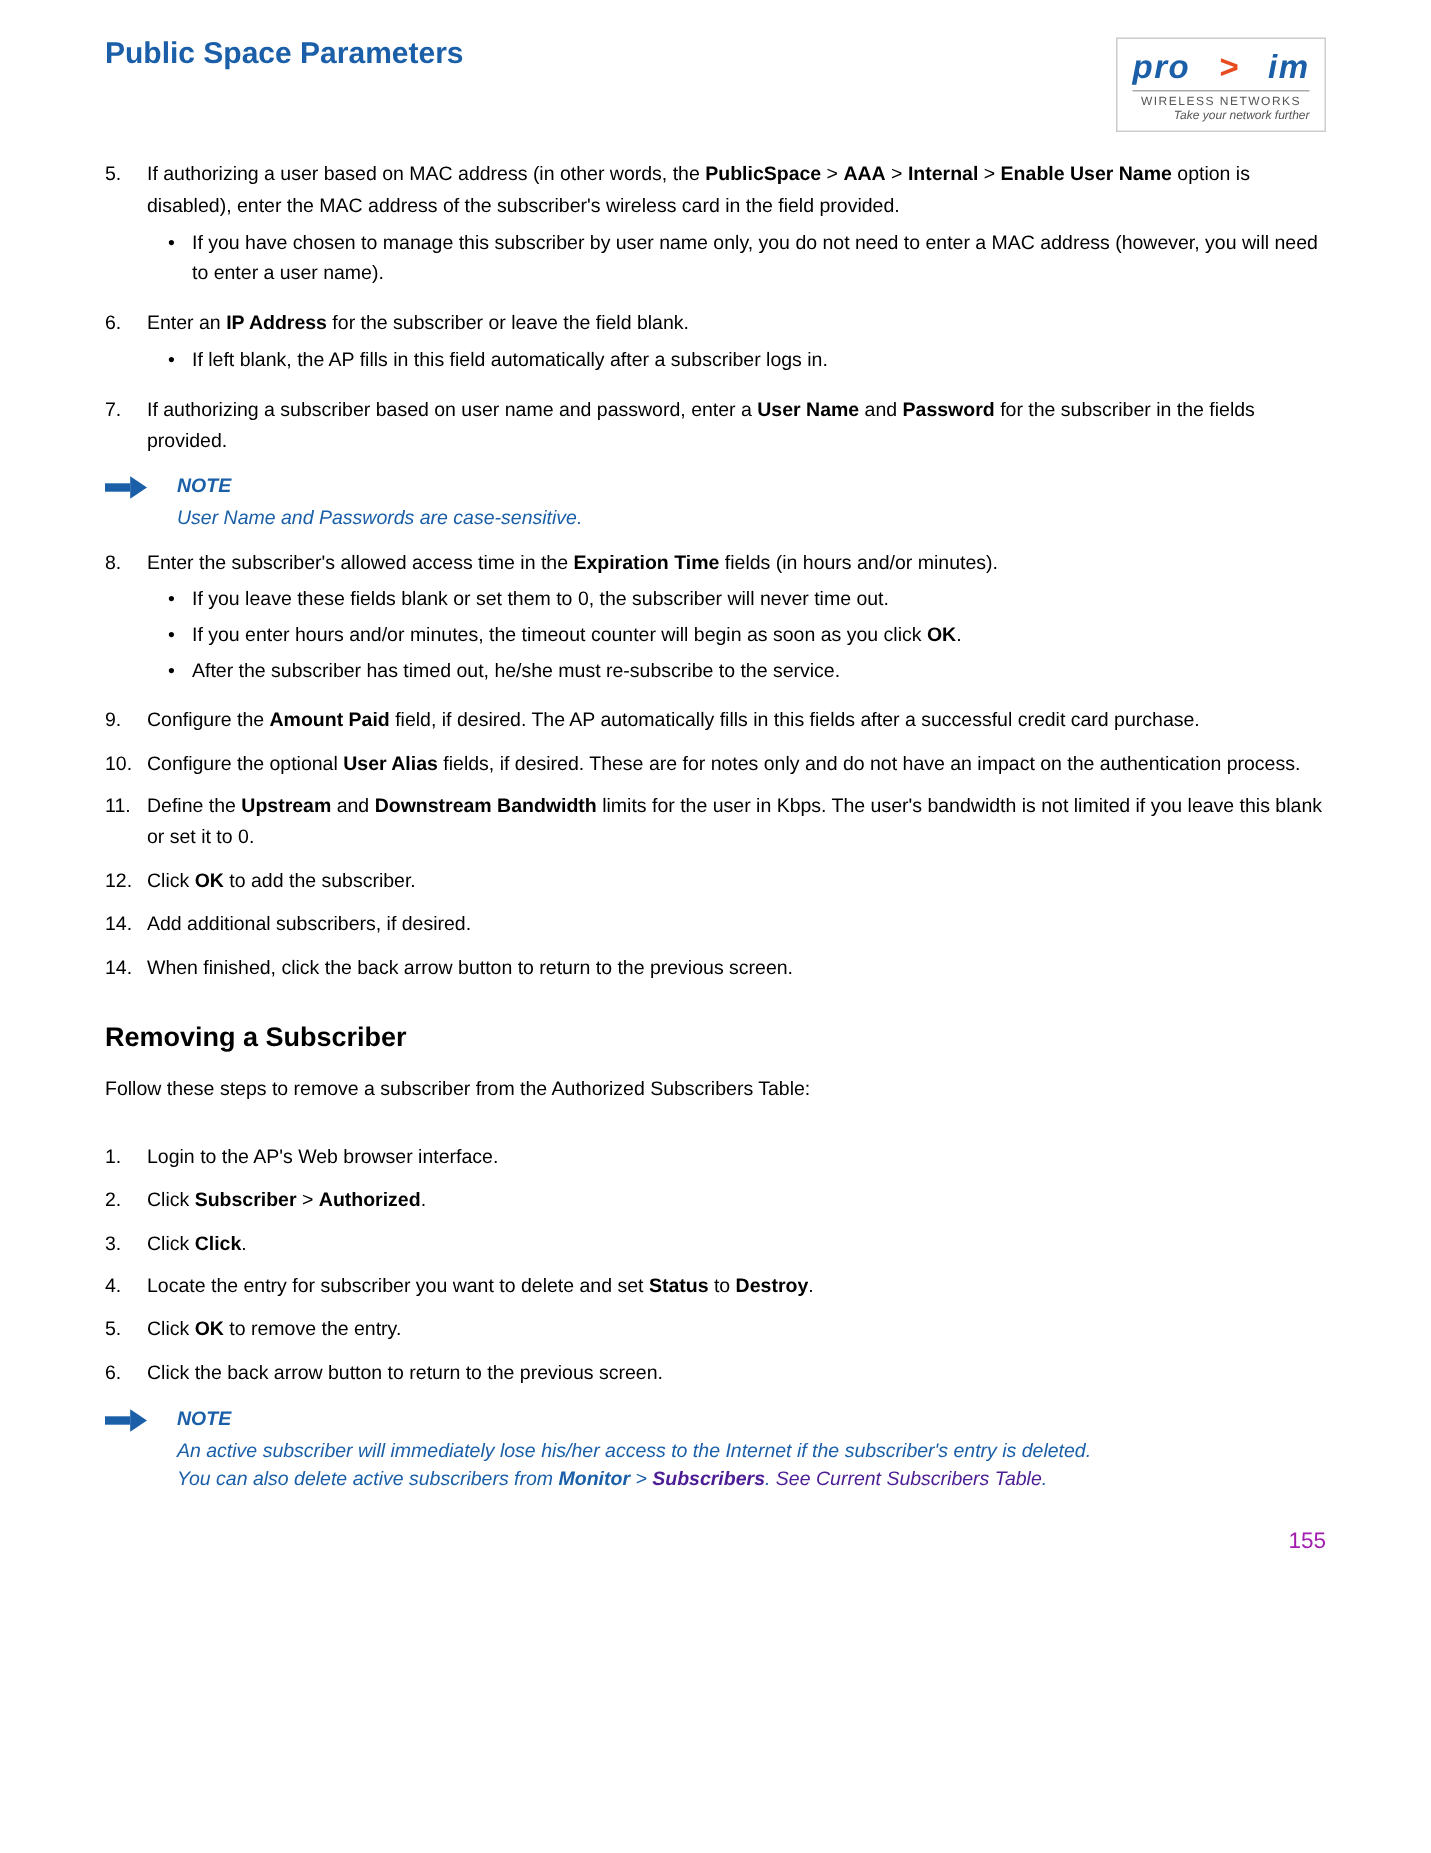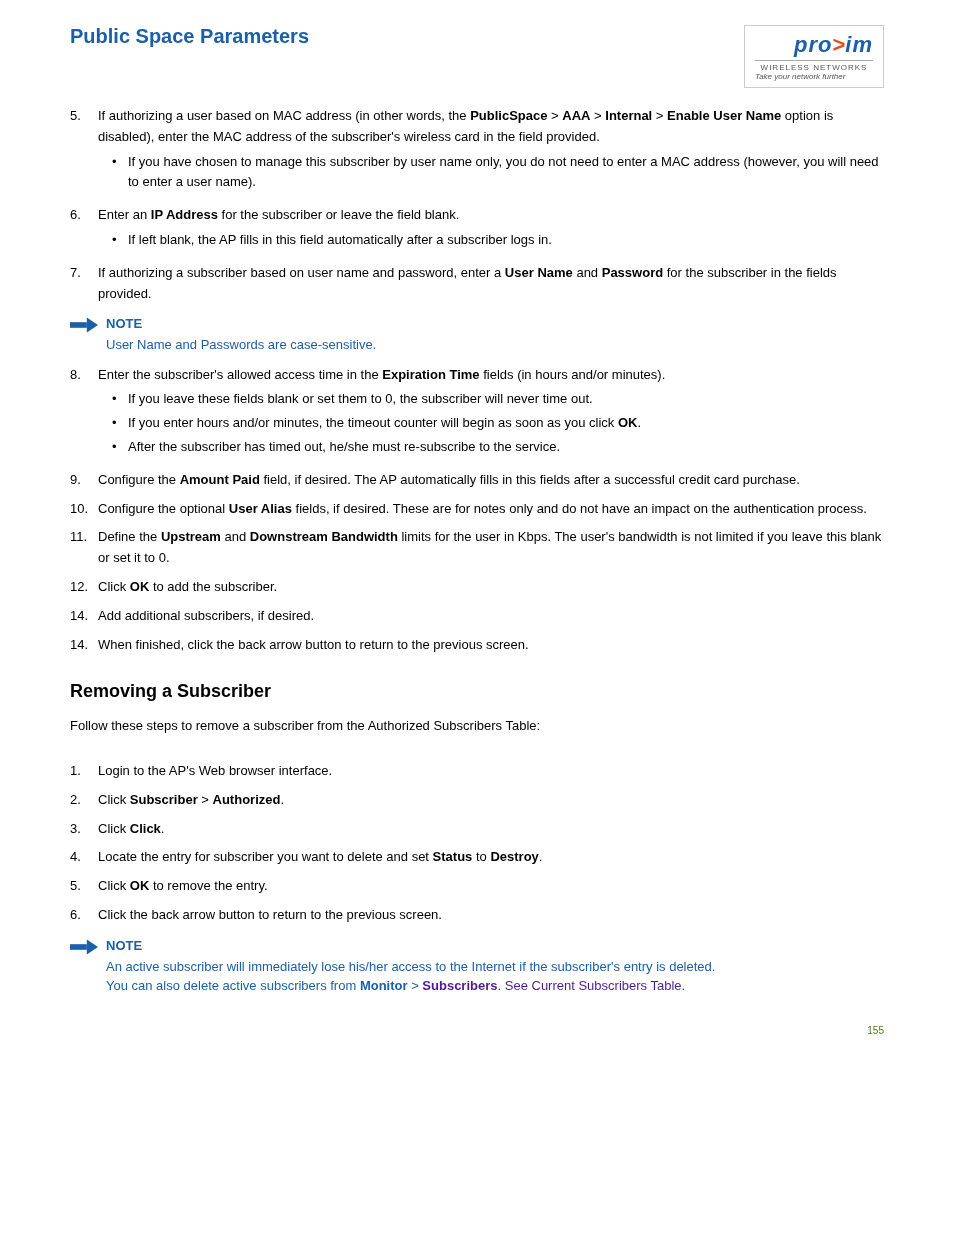--- a/index.html
+++ b/index.html
@@ -57,21 +57,22 @@
       margin-bottom: 3px;
     }
     ul.sub-list li::before {
       content: "•";
       min-width: 10px;
     }
     .note-box {
       display: flex;
       align-items: flex-start;
       margin: 10px 0;
-      gap: 8px;
+      gap: 20px;
+      font-style: italic;
     }
     .note-arrow {
       display: flex;
       align-items: center;
       margin-top: 1px;
     }
     .note-arrow svg {
       width: 28px;
       height: 20px;
     }
@@ -97,40 +98,40 @@
     }
     .intro-text {
       margin-bottom: 24px;
       font-size: 13px;
       line-height: 1.6;
     }
     .page-number {
       position: absolute;
       bottom: 30px;
       right: 70px;
-      font-size: 10px;
-      color: #4d7c0f;
+      font-size: 15px;
+      color: #a21caf;
     }
     a { color: #4c1d95; text-decoration: none; }
     .logo-wrapper {
       border: 1px solid #ccc;
       padding: 6px 10px;
       display: inline-block;
       min-width: 140px;
     }
     .logo-line1 {
       display: flex;
       align-items: center;
-      justify-content: flex-end;
+      justify-content: space-between;
     }
     .logo-pro { font-size: 22px; font-weight: bold; color: #1a5fa8; font-style: italic; letter-spacing:1px; }
     .logo-arrow { color: #e84c1e; font-size: 22px; font-weight: bold; }
     .logo-im { font-size: 22px; font-weight: bold; color: #1a5fa8; font-style: italic; letter-spacing:1px; }
     .logo-wireless { font-size: 8px; color: #555; text-align: center; letter-spacing: 1px; text-transform: uppercase; }
-    .logo-tagline2 { font-size: 8px; color: #555; text-align: left; font-style: italic; }
+    .logo-tagline2 { font-size: 8px; color: #555; text-align: right; font-style: italic; }
     .divider-line { border-top: 1px solid #aaa; margin: 2px 0; }
   </style>
 </head>
 <body>
 
 <div class="page">
   <div class="header">
     <h1 class="page-title">Public Space Parameters</h1>
     <div class="logo-wrapper">
       <div class="logo-line1">

